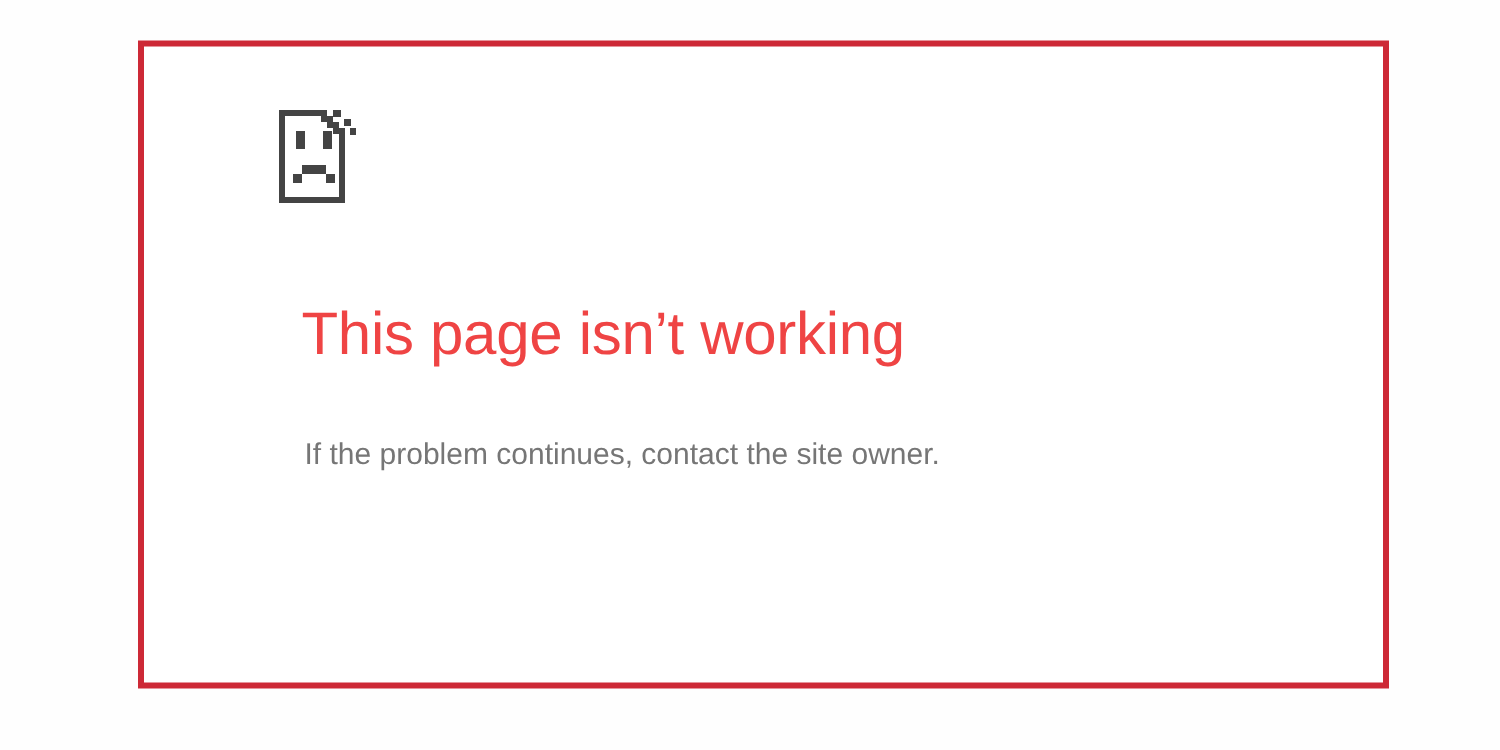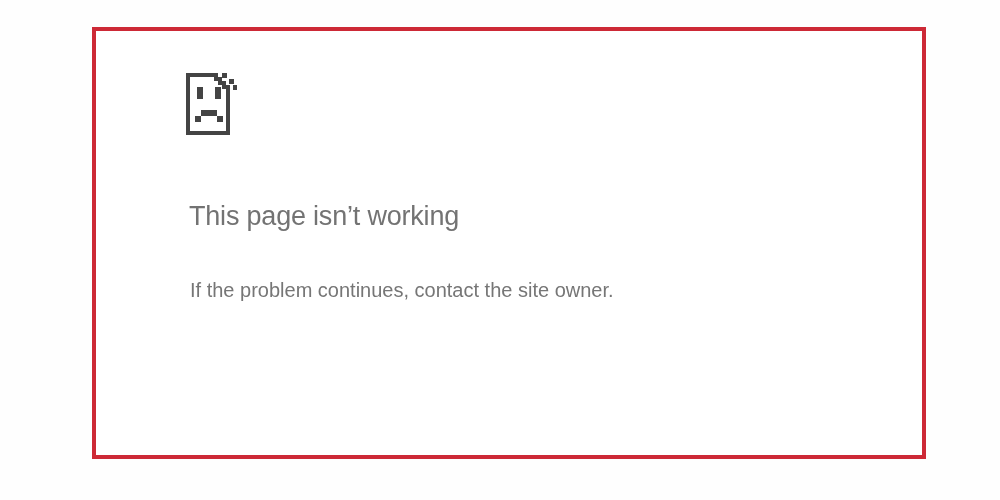--- a/index.html
+++ b/index.html
@@ -47,34 +47,34 @@
     display: block;
     width: 56px;
     height: 64px;
   }
 
   
   #error-title {
     margin: 0;
     padding: 0;
     position: absolute;
-    left: 4px;
+    left: 16px;
     top: 129px;          
     font-family: "Liberation Sans", sans-serif;
-    font-size: 27px;
+    font-size: 40px;
     font-weight: 300;
     line-height: 1.12;
     letter-spacing: -0.2px;
-    color: #737373;
+    color: #ef4444;
     white-space: nowrap;
   }
 
   
   #error-subtitle {
-    margin: 4px;
+    margin: 17px;
     padding: 0;
     position: absolute;
     left: 1px;
     top: 201px;          
     font-family: "Liberation Sans", sans-serif;
     font-size: 20px;
     font-weight: 400;
     line-height: 1.3;
     color: #767676;
     white-space: nowrap;

